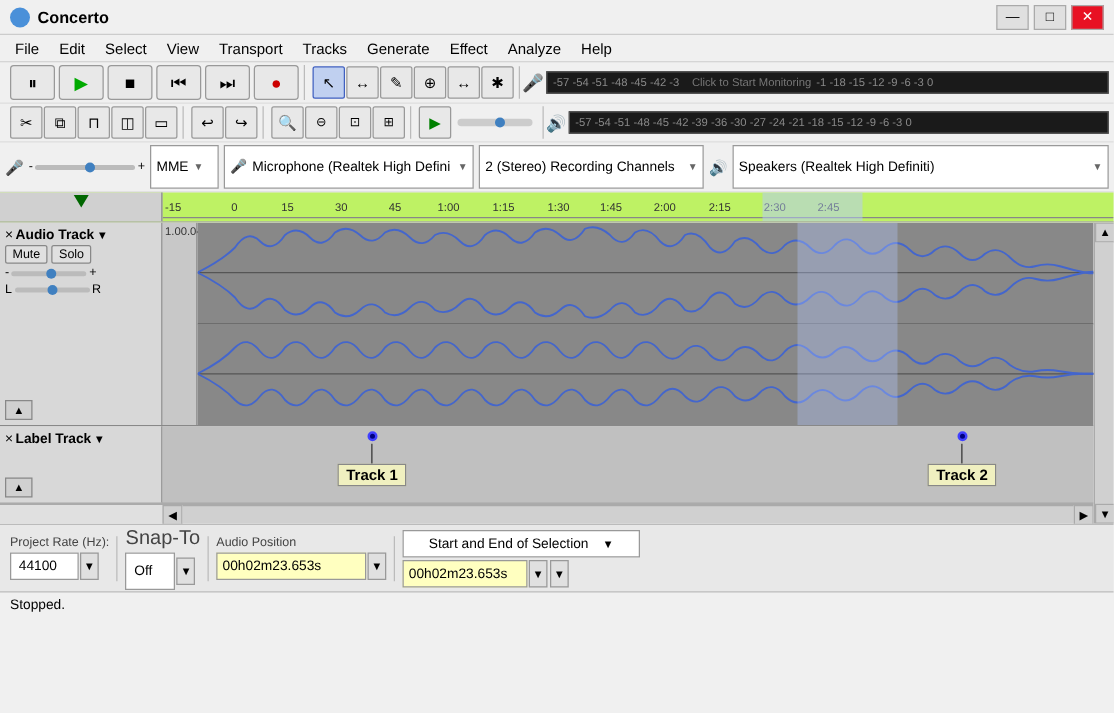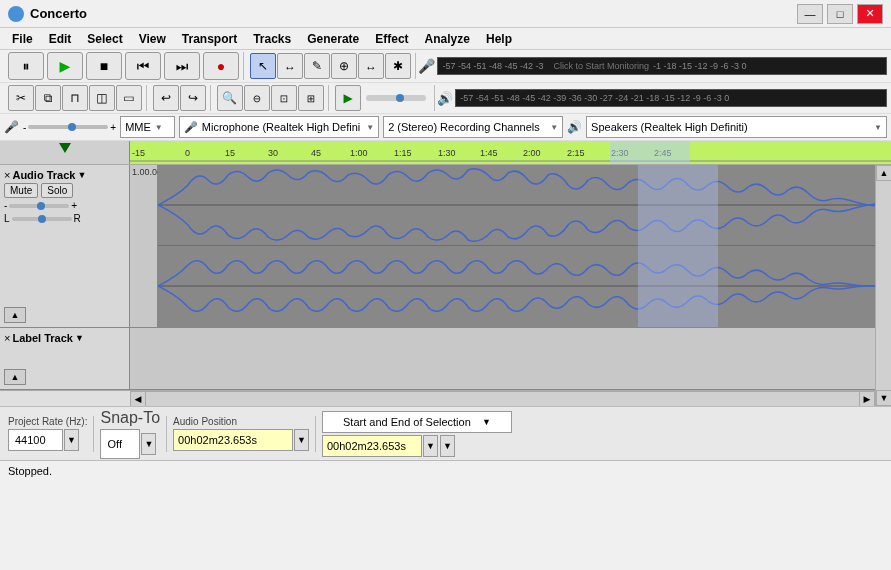--- a/index.html
+++ b/index.html
@@ -6,33 +6,33 @@
     body { width: 891px; height: 570px; overflow: hidden; font-family: 'Segoe UI', Arial, sans-serif; font-size: 12px; background: #f0f0f0; }
 
     
     .titlebar { height: 28px; background: #f0f0f0; display: flex; align-items: center; padding: 0 8px; border-bottom: 1px solid #ccc; }
     .titlebar-icon { width: 16px; height: 16px; background: #4a90d9; border-radius: 50%; margin-right: 6px; }
     .titlebar-controls { display: flex; gap: 4px; }
     .titlebar-btn { width: 26px; height: 20px; background: #e0e0e0; border: 1px solid #aaa; display: flex; align-items: center; justify-content: center; cursor: pointer; font-size: 11px; }
     .titlebar-btn.close { background: #e81123; color: white; }
 
     
-    .menubar { height: 22px; background: #f0f0f0; display: flex; align-items: center; padding: 0 4px; border-bottom: 1px solid #ccc; font-weight: bold; }
+    .menubar { height: 22px; background: #f0f0f0; display: flex; align-items: center; padding: 0 4px; border-bottom: 1px solid #ccc; }
     .menu-item { padding: 2px 8px; cursor: pointer; font-size: 12px; }
 
     
     .transport-btn { width: 36px; height: 28px; background: #e8e8e8; border: 1px solid #999; border-radius: 3px; cursor: pointer; display: flex; align-items: center; justify-content: center; font-size: 14px; }
     .transport-btn.record { color: #cc0000; }
 
     
     .tool-btn { width: 26px; height: 26px; background: #e8e8e8; border: 1px solid #999; border-radius: 2px; cursor: pointer; display: flex; align-items: center; justify-content: center; font-size: 12px; }
     .tool-btn.active { background: #c0d0f0; border-color: #4060c0; }
 
     
-    .dropdown { height: 22px; background: white; border: 1px solid #999; padding: 0 4px; font-size: 11px; cursor: pointer; display: flex; align-items: center; gap: 4px; }
+    .dropdown { height: 35px; background: white; border: 1px solid #999; padding: 0 4px; font-size: 11px; cursor: pointer; display: flex; align-items: center; gap: 4px; }
     .dropdown-arrow { font-size: 8px; color: #666; }
 
     
     .statusbar { height: 20px; background: #f0f0f0; border-top: 1px solid #bbb; display: flex; align-items: center; padding: 0 8px; font-size: 11px; }
 
     .toolbar-section { display: flex; align-items: center; gap: 1px; padding: 0 4px; border-right: 1px solid #bbb; }
     .toolbar-section:last-child { border-right: none; }
 
     
     .full-toolbar { background: #f0f0f0; }
@@ -280,20 +280,34 @@
 
       <div style="width:130px;min-width:130px;background:#d8d8d8;padding:4px;border-right:1px solid #888;display:flex;flex-direction:column;gap:3px;">
         <div style="display:flex;align-items:center;gap:2px;">
           <span style="font-size:11px;cursor:pointer;">×</span>
           <span style="font-size:11px;font-weight:bold;">Label Track</span>
           <span style="font-size:9px;cursor:pointer;">▼</span>
         </div>
         <button style="width:22px;height:16px;font-size:9px;background:#d0d0d0;border:1px solid #888;cursor:pointer;margin-top:auto;">▲</button>
       </div>
 
+      <div style="flex:1;position:relative;overflow:hidden;background:#c0c0c0;">
+
+        <div style="position:absolute;left:140px;top:4px;display:flex;flex-direction:column;align-items:center;">
+          <div style="width:8px;height:8px;background:#000080;border-radius:50%;border:2px solid #4040ff;margin-bottom:2px;"></div>
+          <div style="width:1px;height:16px;background:#333;"></div>
+          <div style="font-size:12px;font-weight:bold;background:#f0f0c0;border:1px solid #888;padding:1px 6px;white-space:nowrap;">Track 1</div>
+        </div>
+
+        <div style="position:absolute;left:612px;top:4px;display:flex;flex-direction:column;align-items:center;">
+          <div style="width:8px;height:8px;background:#000080;border-radius:50%;border:2px solid #4040ff;margin-bottom:2px;"></div>
+          <div style="width:1px;height:16px;background:#333;"></div>
+          <div style="font-size:12px;font-weight:bold;background:#f0f0c0;border:1px solid #888;padding:1px 6px;white-space:nowrap;">Track 2</div>
+        </div>
+      </div>
     </div>
 
     <div style="display:flex;height:16px;background:#e0e0e0;border-top:1px solid #aaa;">
       <div style="width:130px;min-width:130px;"></div>
       <button style="width:16px;height:16px;background:#d0d0d0;border:1px solid #aaa;font-size:9px;cursor:pointer;">◀</button>
       <div style="flex:1;background:#d0d0d0;border-top:1px solid #aaa;cursor:pointer;"></div>
       <button style="width:16px;height:16px;background:#d0d0d0;border:1px solid #aaa;font-size:9px;cursor:pointer;">▶</button>
     </div>
   </div>
 

